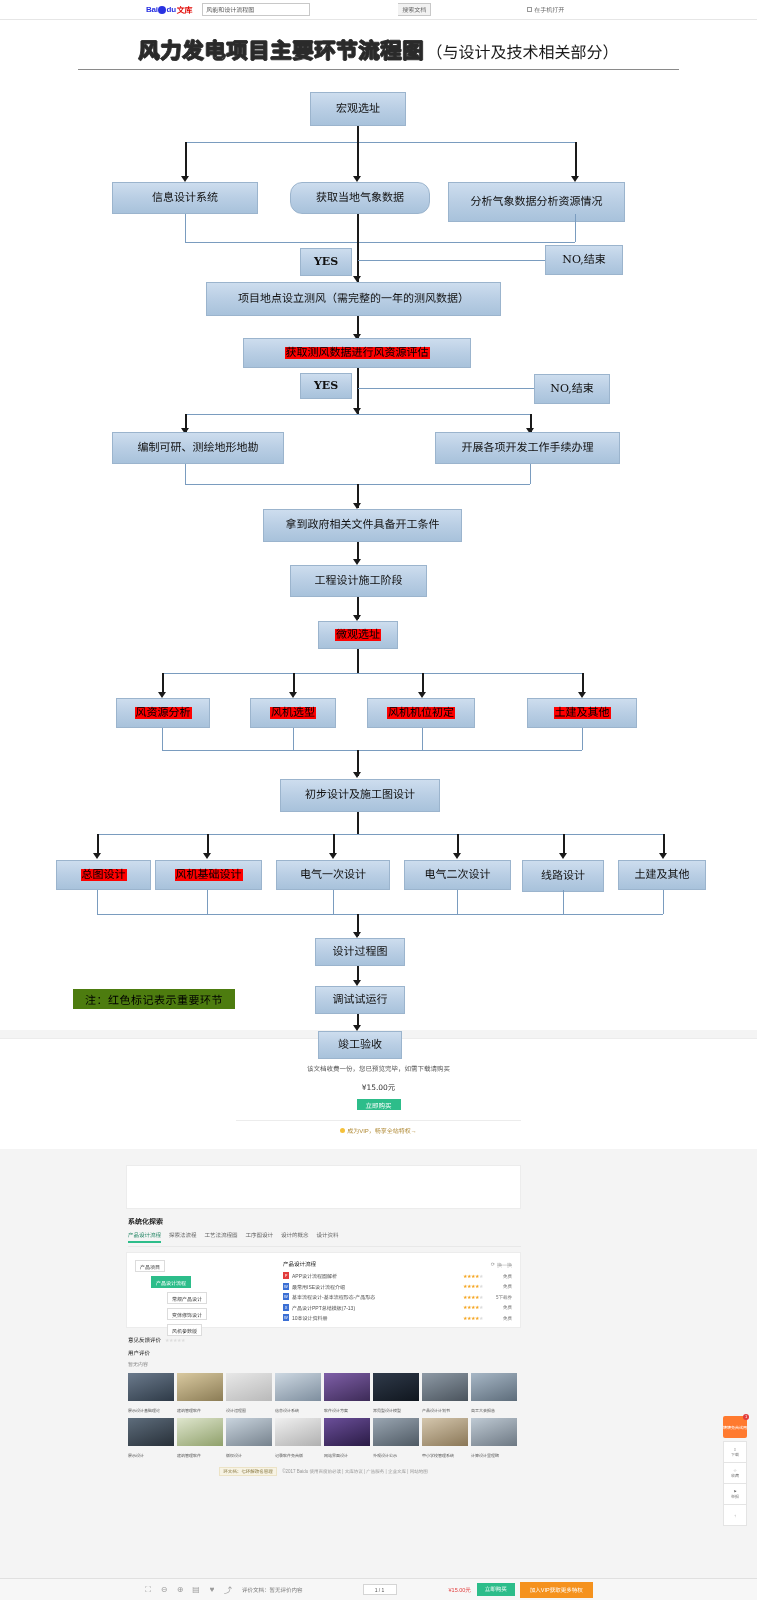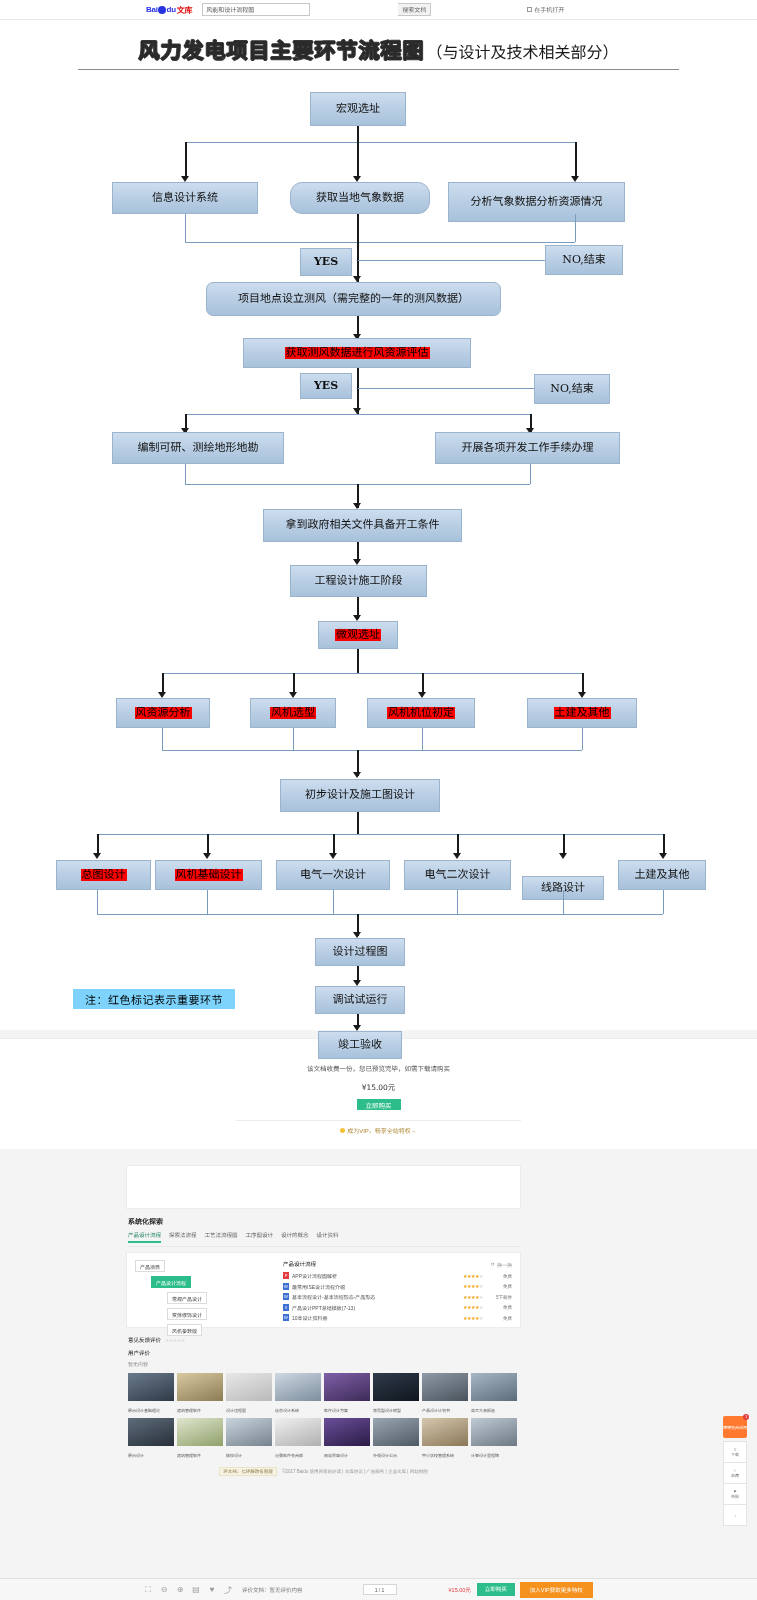--- a/index.html
+++ b/index.html
@@ -147,21 +147,21 @@
     padding: 0 1px;
     display:inline-block;
   }
   .node.yes {
     font-family:"DejaVu Serif","Liberation Serif",serif;
     font-weight: bold;
     font-size: 11px;
   }
   .note-red {
     position:absolute;
-    background:#7dd3fc;
+    background:#4d7c0f;
     color:#000;
     font-size: 11px;
     font-family:"DejaVu Serif","Liberation Serif",serif;
     display:flex;
     align-items:center;
     justify-content:center;
     white-space:nowrap;
     letter-spacing:0.5px;
   }
   
@@ -352,21 +352,21 @@
     <div class="ln-h" style="left:185px; top:172px; width:173px;"></div>
     <div class="ln-v" style="left:575px; top:144px; height:28px;"></div>
     <div class="ln-h" style="left:358px; top:172px; width:217px;"></div>
     <div class="ln-v dark" style="left:357px; top:144px; height:68px;"></div>
     <div class="arrow-d" style="left:353px; top:206px;"></div>
 
     <div class="node yes" style="left:300px; top:178px; width:52px; height:28px;">YES</div>
     <div class="node" style="left:545px; top:175px; width:78px; height:30px;">NO,结束</div>
     <div class="ln-h" style="left:358px; top:190px; width:187px;"></div>
 
-    <div class="node" style="left:206px; top:212px; width:295px; height:34px;border-radius:7px;">项目地点设立测风（需完整的一年的测风数据）</div>
+    <div class="node" style="left:206px; top:212px; width:295px; height:34px;">项目地点设立测风（需完整的一年的测风数据）</div>
     <div class="ln-v dark" style="left:357px; top:246px; height:22px;"></div>
     <div class="arrow-d" style="left:353px; top:264px;"></div>
 
     <div class="node" style="left:243px; top:268px; width:228px; height:30px;">
       <span class="hl">获取测风数据进行风资源评估</span>
     </div>
     <div class="ln-v dark" style="left:357px; top:298px; height:46px;"></div>
     <div class="arrow-d" style="left:353px; top:338px;"></div>
 
     <div class="node yes" style="left:300px; top:303px; width:52px; height:26px;">YES</div>
@@ -450,21 +450,21 @@
     <div class="arrow-d" style="left:659px; top:783px;"></div>
 
     <div class="node" style="left:56px; top:790px; width:95px; height:30px;">
       <span class="hl">总图设计</span>
     </div>
     <div class="node" style="left:155px; top:790px; width:107px; height:30px;">
       <span class="hl">风机基础设计</span>
     </div>
     <div class="node" style="left:276px; top:790px; width:114px; height:30px;">电气一次设计</div>
     <div class="node" style="left:404px; top:790px; width:107px; height:30px;">电气二次设计</div>
-    <div class="node" style="left:522px; top:790px; width:82px; height:24px;margin-top:16px;">线路设计</div>
+    <div class="node" style="left:522px; top:790px; width:82px; height:32px;">线路设计</div>
     <div class="node" style="left:618px; top:790px; width:88px; height:30px;">土建及其他</div>
 
     <div class="ln-v" style="left:97px; top:820px; height:24px;"></div>
     <div class="ln-v" style="left:207px; top:820px; height:24px;"></div>
     <div class="ln-v" style="left:333px; top:820px; height:24px;"></div>
     <div class="ln-v" style="left:457px; top:820px; height:24px;"></div>
     <div class="ln-v" style="left:563px; top:820px; height:24px;"></div>
     <div class="ln-v" style="left:663px; top:820px; height:24px;"></div>
     <div class="ln-h" style="left:97px; top:844px; width:566px;"></div>
     <div class="ln-v dark" style="left:357px; top:844px; height:22px;"></div>

